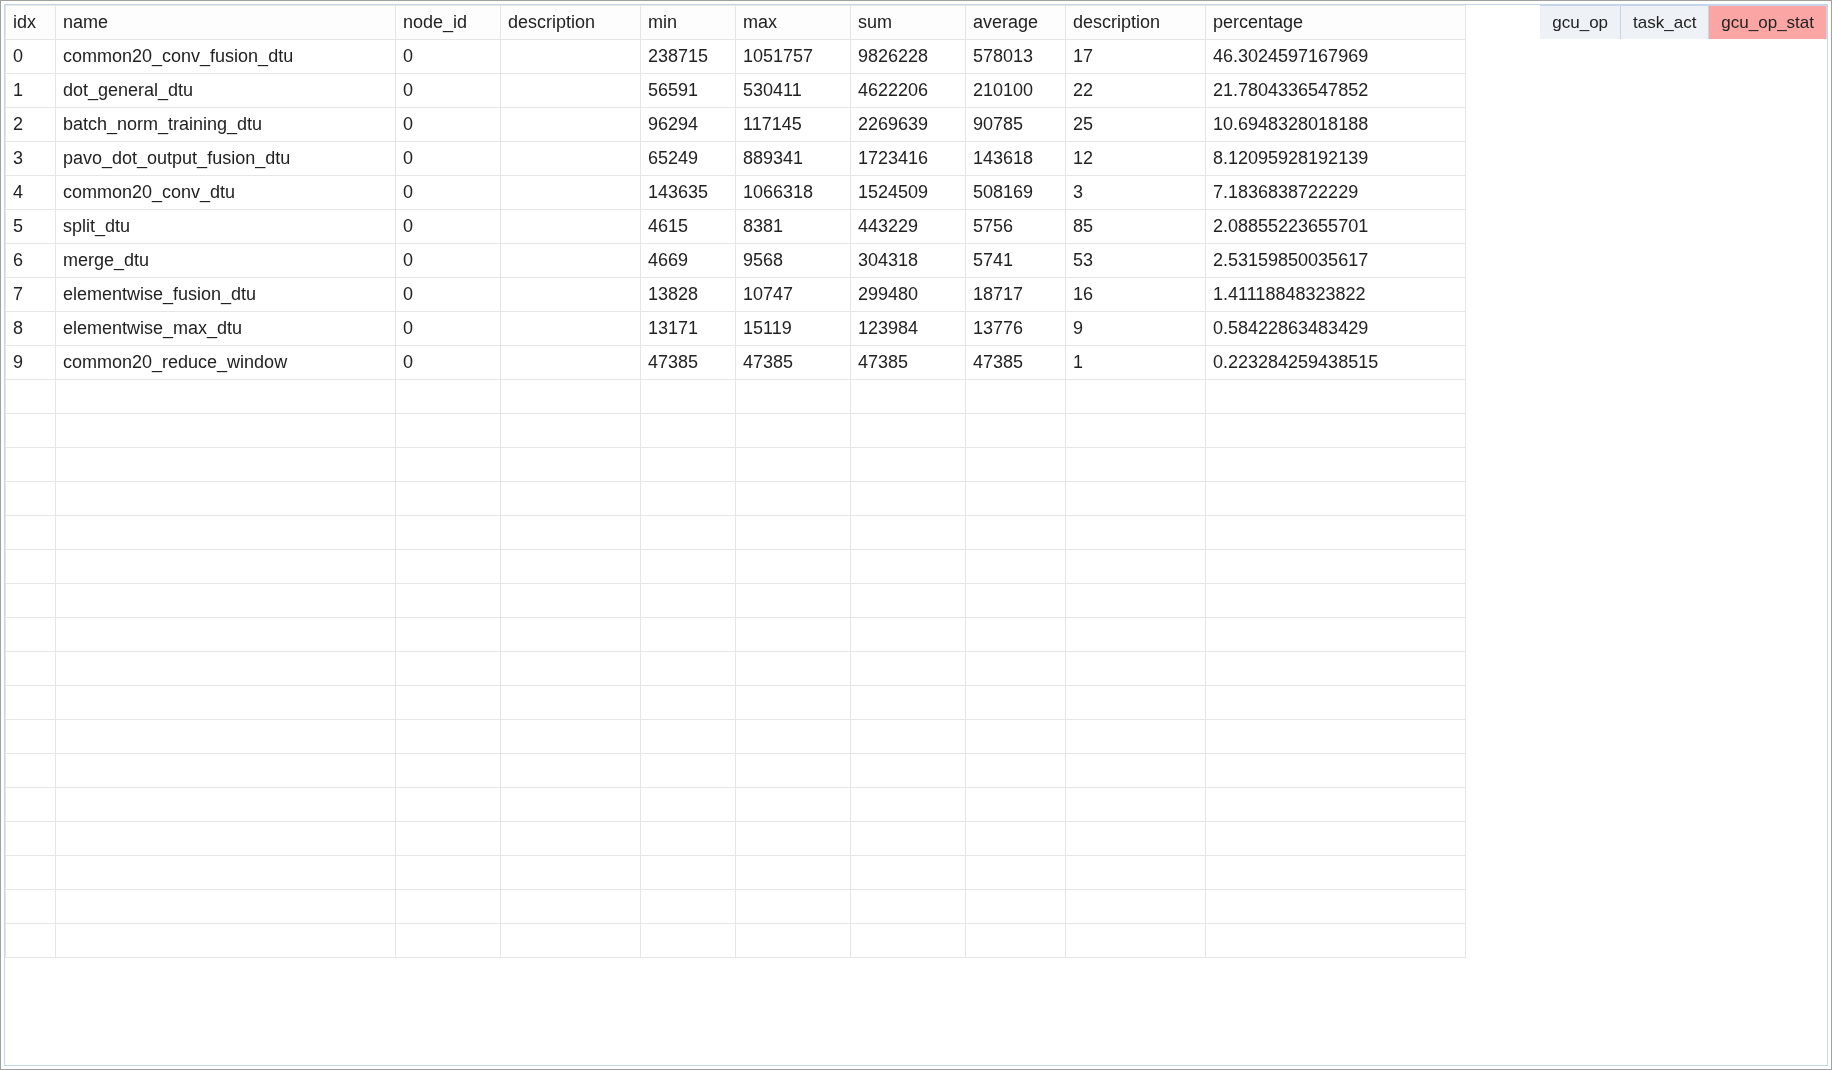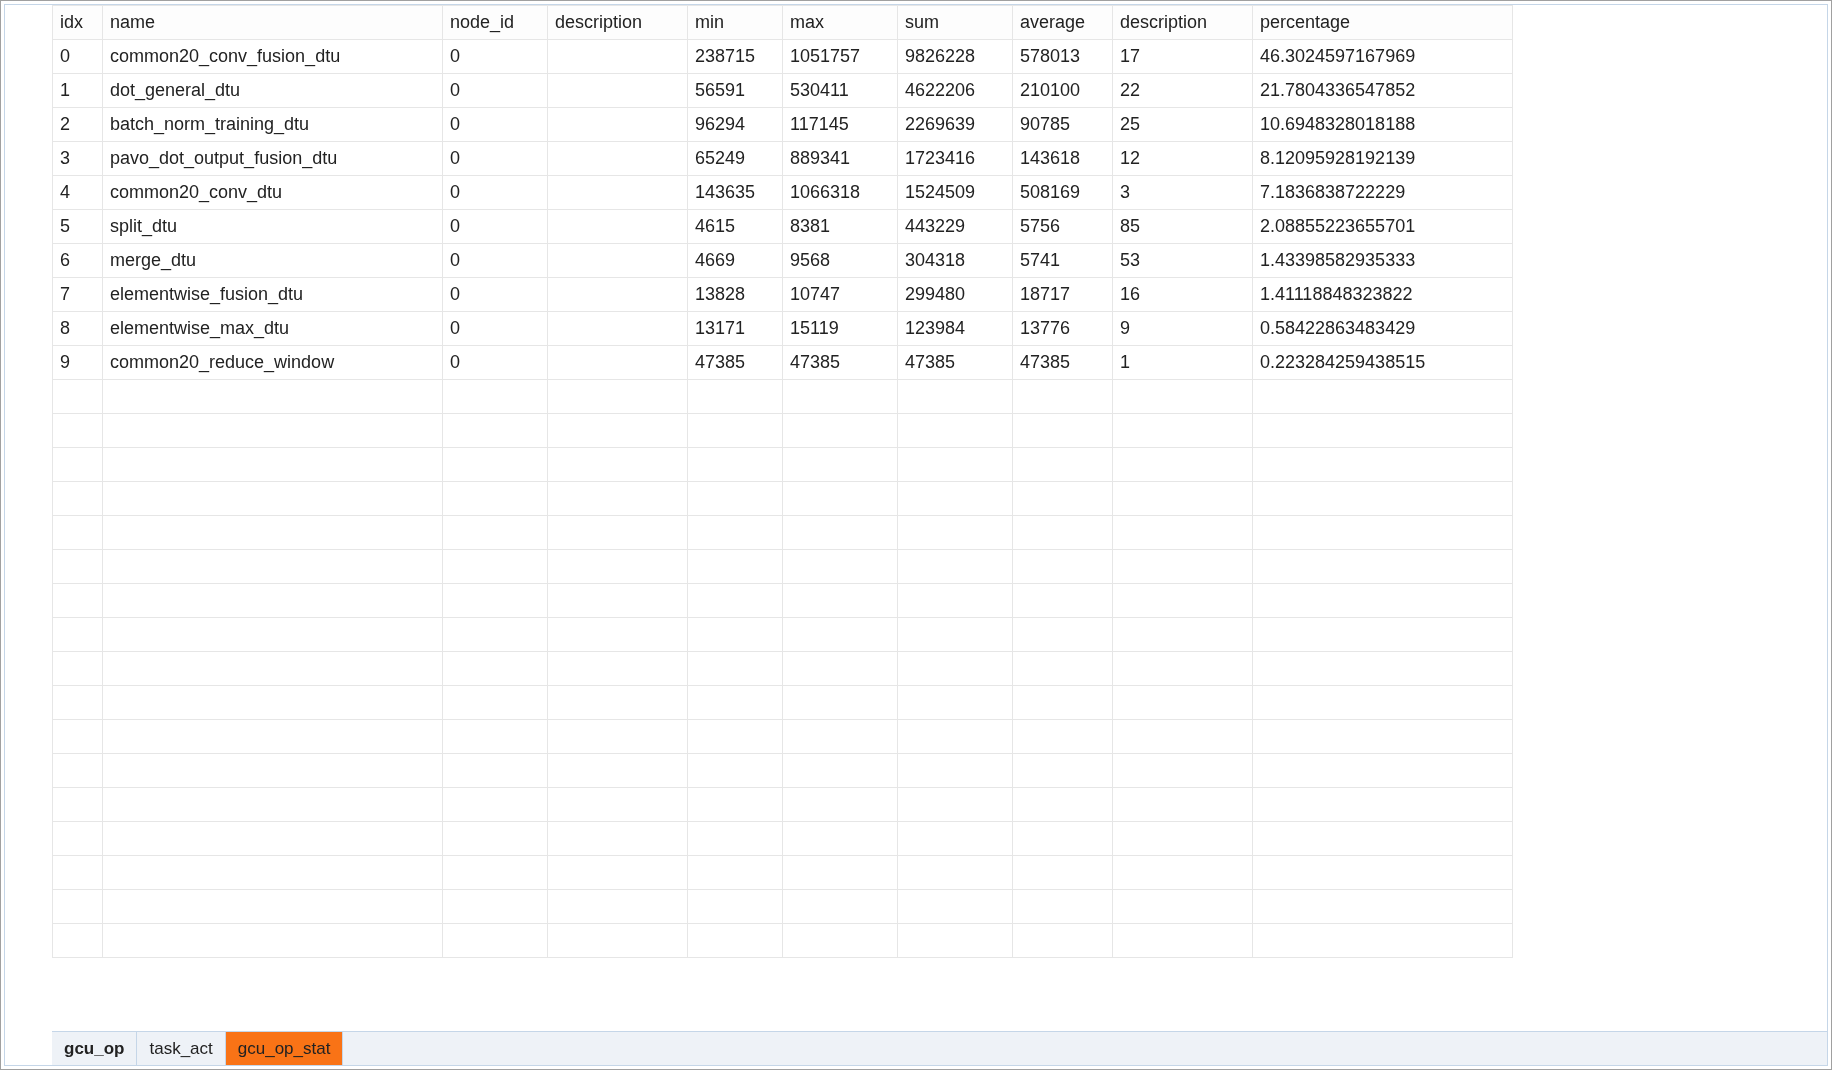--- a/index.html
+++ b/index.html
@@ -21,22 +21,20 @@
       border: 1px solid #a0a0a0;
       background: #fff;
       padding: 3px;
     }
     .inner-frame {
       width: 100%;
       height: 100%;
       border: 1px solid #c5d6e8;
       background: #fff;
       display: flex;
-      flex-direction: column;
-      padding-left: 47px;
     }
     .grid-area {
       flex: 1;
       overflow: hidden;
       background: #fff;
     }
     table {
       border-collapse: collapse;
       table-layout: fixed;
     }
@@ -77,25 +75,24 @@
       border-right: 1px solid #c5d6e8;
       padding: 5px 12px;
       font-size: 17px;
       color: #222;
       background: #eef2f7;
       cursor: pointer;
       display: flex;
       align-items: center;
     }
     .tab.active {
-      background: #f97316;
+      background: #fca5a5;
     }
     .tab:first-child {
       border-left: none;
-      font-weight: bold;
     }
   </style>
 </head>
 <body>
 
 <div class="outer-frame">
   <div class="inner-frame">
     <div class="grid-area">
       <table>
         <colgroup>
@@ -200,21 +197,21 @@
             <tr>
               <td>6</td>
               <td>merge_dtu</td>
               <td>0</td>
               <td></td>
               <td>4669</td>
               <td>9568</td>
               <td>304318</td>
               <td>5741</td>
               <td>53</td>
-              <td>1.43398582935333</td>
+              <td>2.53159850035617</td>
             </tr>
             <tr>
               <td>7</td>
               <td>elementwise_fusion_dtu</td>
               <td>0</td>
               <td></td>
               <td>13828</td>
               <td>10747</td>
               <td>299480</td>
               <td>18717</td>

